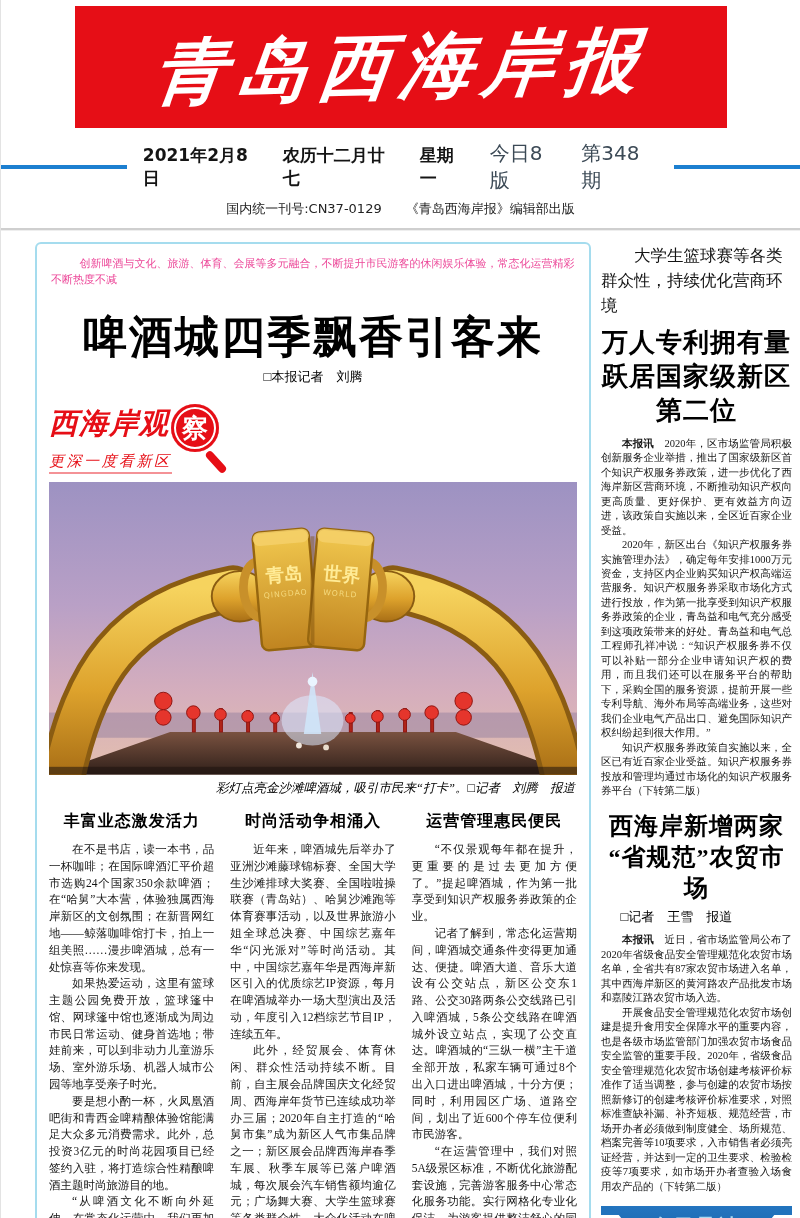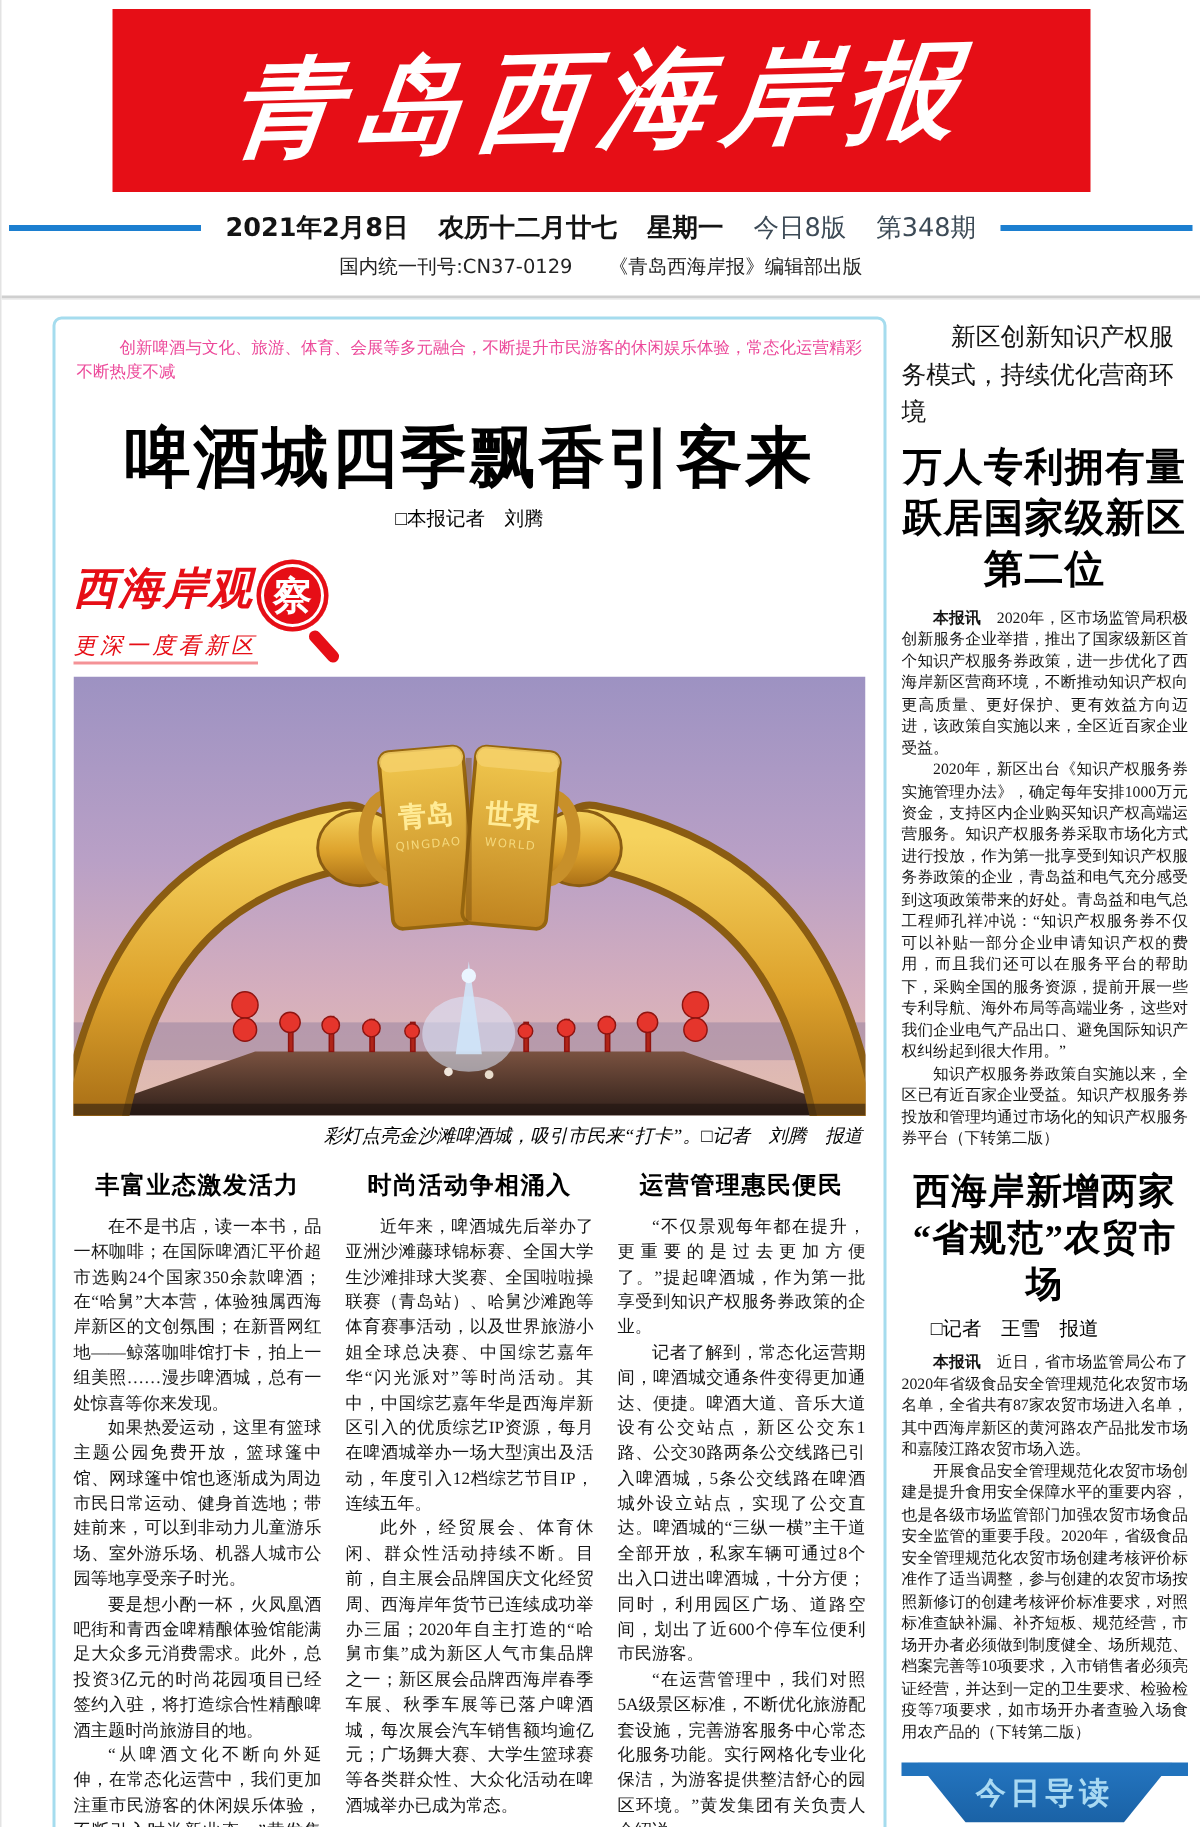--- a/index.html
+++ b/index.html
@@ -11,21 +11,21 @@
   
   .masthead { width:652px; height:122px; margin:6px auto 0; background:#e60e16;
               display:flex; align-items:center; justify-content:center; }
   .masthead-title { color:#fff; font-family:"DejaVu Sans", sans-serif; font-weight:bold;
                     font-style:italic; font-size:72px; letter-spacing:10px;
                     transform:skewX(-8deg) rotate(-1.5deg); white-space:nowrap; }
 
   .dateline { margin-top:12px; display:flex; align-items:center; justify-content:center; gap:12px; }
   .blue-dash { width:128px; height:4px; background:#1c7fd0; }
   .dateline .strong { font-weight:bold; font-size:17px; color:#141414; margin:0 4px; font-family:"DejaVu Sans", sans-serif; }
-  .dateline .light  { font-size:17px; color:#3c4a56; margin:0 4px; font-family:"DejaVu Sans", sans-serif; }
+  .dateline .light  { font-size:20px; color:#3c4a56; margin:0 4px; font-family:"DejaVu Sans", sans-serif; }
   .publine { margin-top:6px; text-align:center; font-size:13px; color:#222; font-family:"DejaVu Sans", sans-serif; }
   .publine span { margin:0 10px; }
   .toprule { margin-top:10px; border-top:2px solid #cfcfcf; box-shadow:0 1px 0 #eee; }
 
   
   .content { display:flex; align-items:stretch; gap:10px; padding:12px 6px 8px 34px; }
   .left-box { width:556px; flex:0 0 556px; border:2px solid #a5dcee; border-radius:6px;
               padding:10px 12px 8px; background:#fff; }
   .right-col { flex:1; min-width:0; padding-right:2px; }
 
@@ -230,21 +230,21 @@
           <p>“不仅景观每年都在提升，更重要的是过去更加方便了。”提起啤酒城，作为第一批享受到知识产权服务券政策的企业。</p>
           <p>记者了解到，常态化运营期间，啤酒城交通条件变得更加通达、便捷。啤酒大道、音乐大道设有公交站点，新区公交东1路、公交30路两条公交线路已引入啤酒城，5条公交线路在啤酒城外设立站点，实现了公交直达。啤酒城的“三纵一横”主干道全部开放，私家车辆可通过8个出入口进出啤酒城，十分方便；同时，利用园区广场、道路空间，划出了近600个停车位便利市民游客。</p>
           <p>“在运营管理中，我们对照5A级景区标准，不断优化旅游配套设施，完善游客服务中心常态化服务功能。实行网格化专业化保洁，为游客提供整洁舒心的园区环境。”黄发集团有关负责人介绍说。</p>
 
         </div>
       </div>
     </div>
 
     <div class="right-col">
       <article>
-        <p class="kicker">新区创新知识产权服务模式，持续优化营商环境</p>
+        <p class="kicker">大学生篮球赛等各类群众性，持续优化营商环境</p>
         <h2 class="r-headline">万人专利拥有量跃居国家级新区第二位</h2>
         <p class="body"><b>本报讯</b><span>　2020年，区市场监管局积极创新服务企业举措，推出了国家级新区首个知识产权服务券政策，进一步优化了西海岸新区营商环境，不断推动知识产权向更高质量、更好保护、更有效益方向迈进，该政策自实施以来，全区近百家企业受益。</span></p>
         <p class="body">2020年，新区出台《知识产权服务券实施管理办法》，确定每年安排1000万元资金，支持区内企业购买知识产权高端运营服务。知识产权服务券采取市场化方式进行投放，作为第一批享受到知识产权服务券政策的企业，青岛益和电气充分感受到这项政策带来的好处。青岛益和电气总工程师孔祥冲说：“知识产权服务券不仅可以补贴一部分企业申请知识产权的费用，而且我们还可以在服务平台的帮助下，采购全国的服务资源，提前开展一些专利导航、海外布局等高端业务，这些对我们企业电气产品出口、避免国际知识产权纠纷起到很大作用。”</p>
         <p class="body">知识产权服务券政策自实施以来，全区已有近百家企业受益。知识产权服务券投放和管理均通过市场化的知识产权服务券平台（下转第二版）</p>
       </article>
 
       <article>
         <h2 class="r-headline second">
           <span>西海岸新增两家</span><br>
           <span>“省规范”农贸市场</span>

